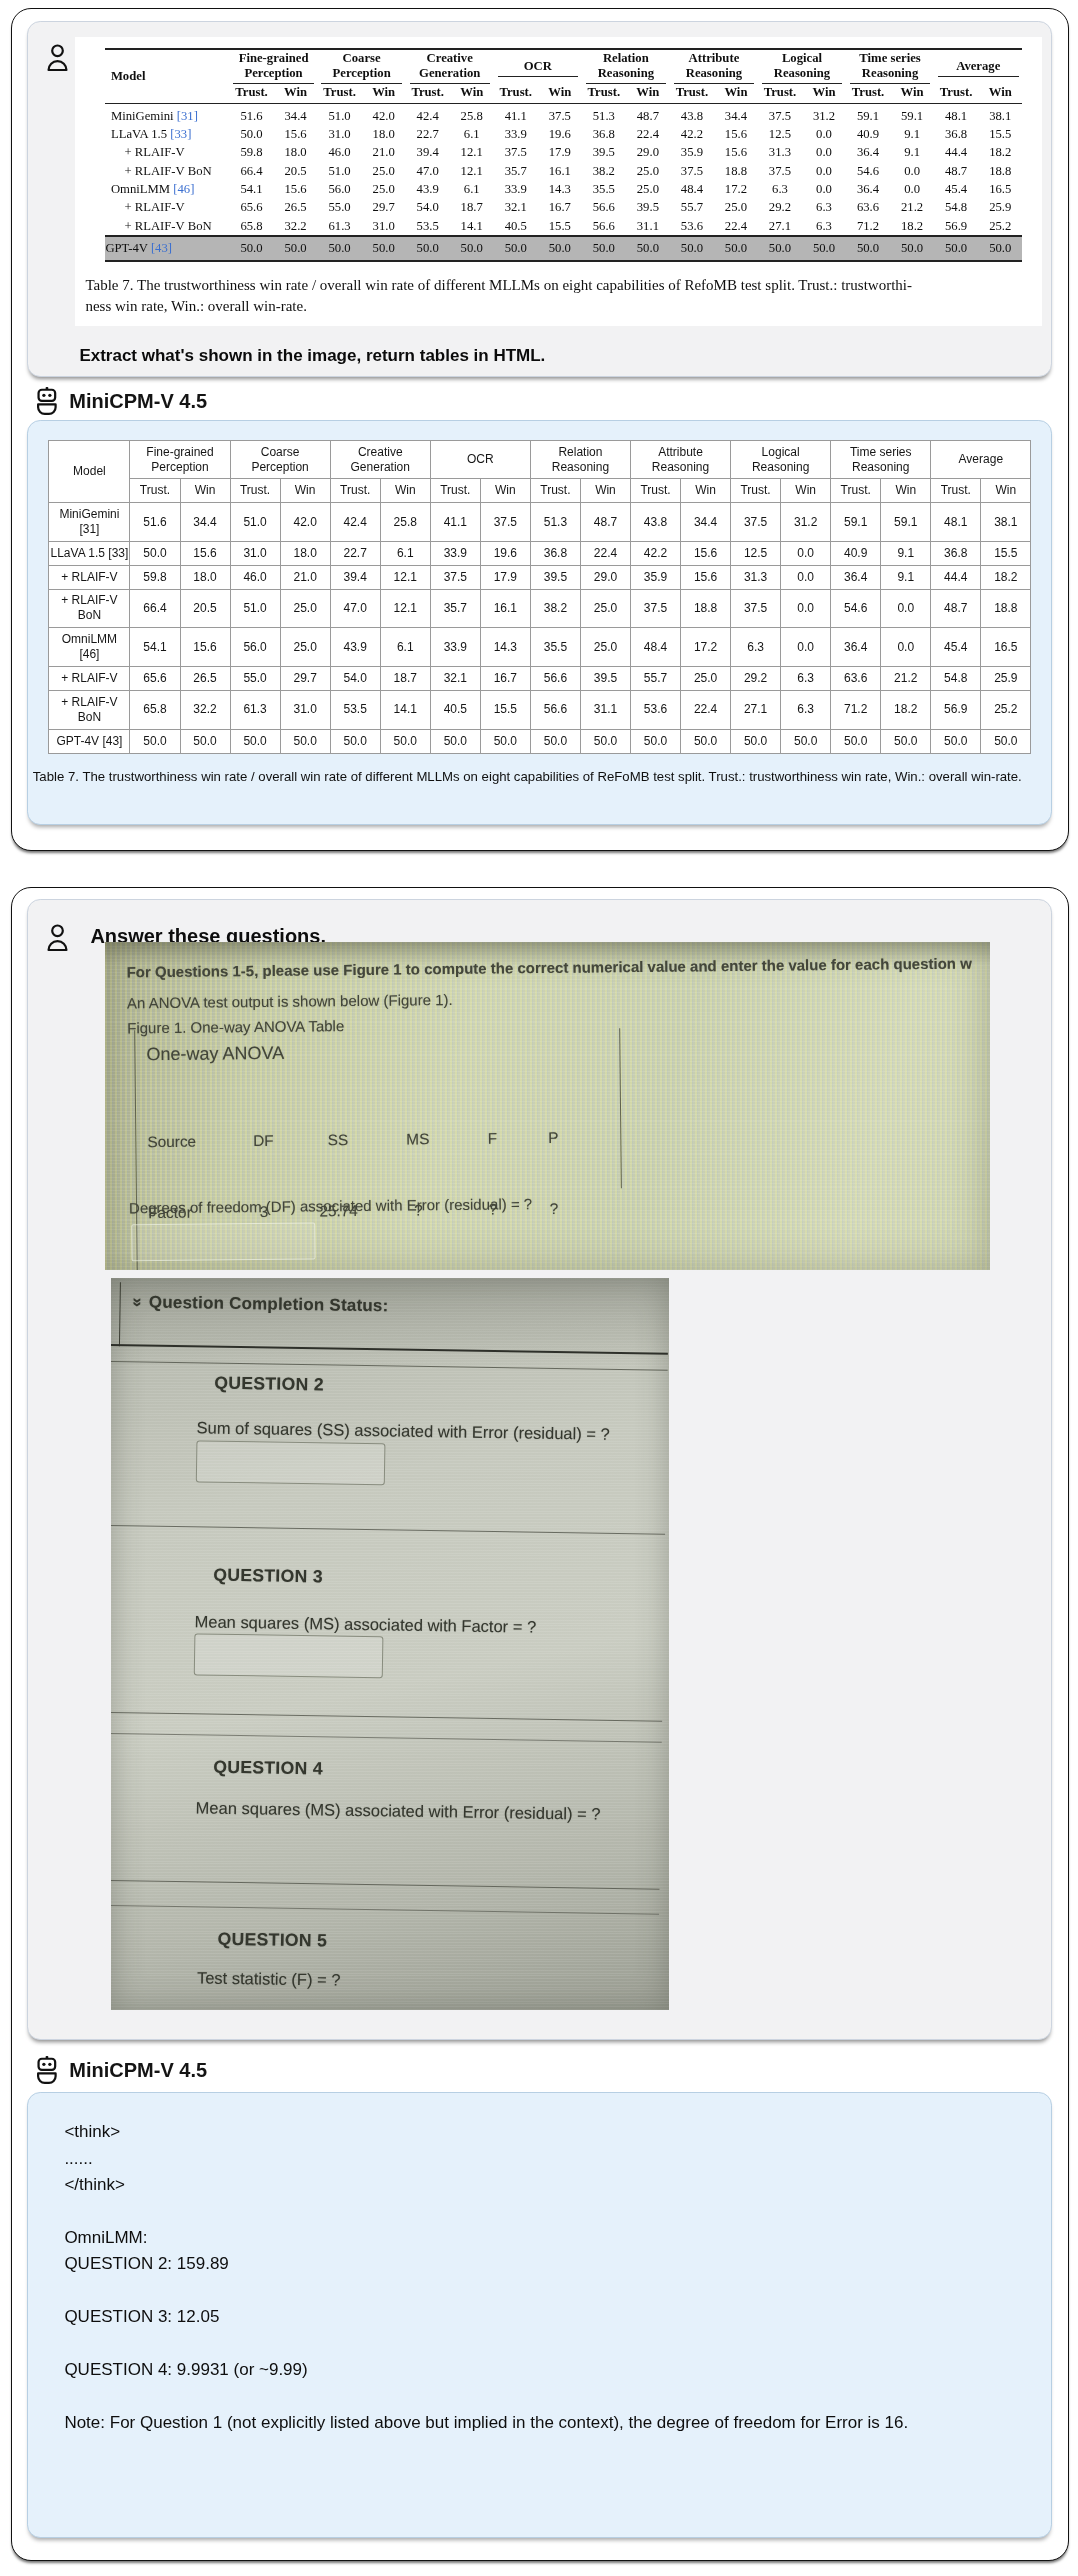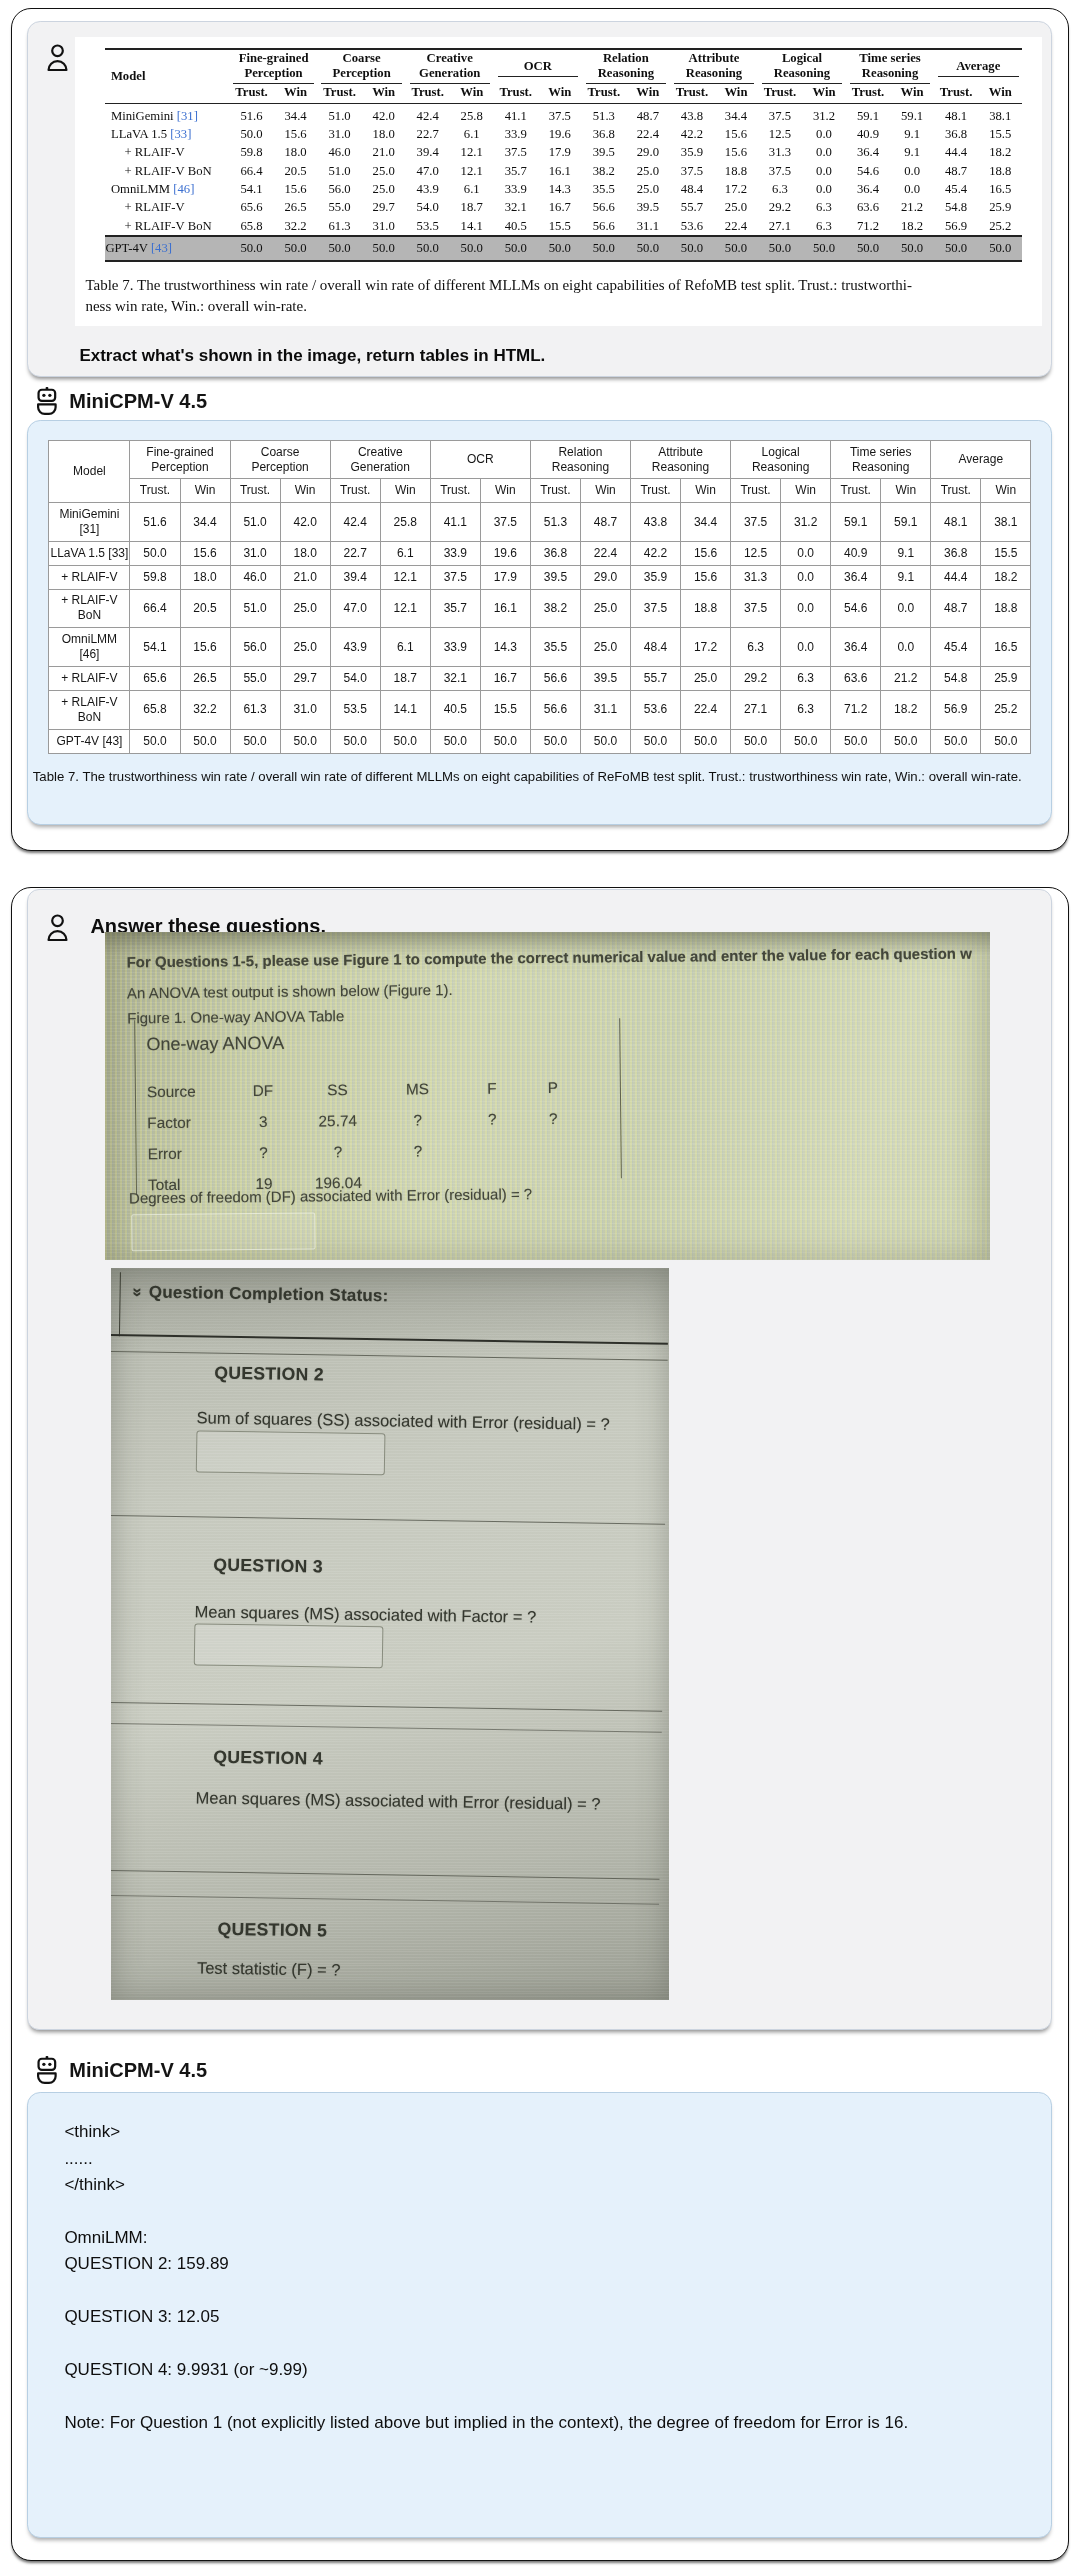--- a/index.html
+++ b/index.html
@@ -9,21 +9,21 @@
   .convo { position:absolute; left:11px; width:1056px; border:1.7px solid #111; border-radius:20px; background:#fff;
            box-shadow:0 3.3px 2.8px -1.7px rgba(0,0,0,.55); }
   #convo1 { top:7.7px; height:841px; }
   #convo2 { top:887px; height:1672px; }
 
   .bubble { position:absolute; left:15.4px; width:1023px; border-radius:13.2px; }
   .user-bubble { background:#f2f2f3; border:1.1px solid #ccd4df; box-shadow:0 3.9px 4.4px -2.2px rgba(0,0,0,.45); }
   .ai-bubble { background:#e5f1fb; border:1.1px solid #b7cfe3; box-shadow:0 3.9px 4.4px -2.2px rgba(0,0,0,.35); }
   #ub1 { top:12px; height:354px; }
   #ab1 { top:411px; height:403px; }
-  #ub2 { top:1px; height:1139px;border-radius:12px; }
+  #ub2 { top:11px; height:1139px; }
   #ab2 { top:1204px; height:444px; }
 
   .person-icon { position:absolute; left:16.5px; top:20px; width:25px; height:31px; }
   .ai-label { position:absolute; display:flex; align-items:center; gap:8.8px; font-size:20px; font-weight:700; color:#141414; }
   #ail1 { left:21px; top:377px; }
   #ail2 { left:21px; top:1167px; }
   .robot-icon { width:27.5px; height:31px; }
 
   
   .img1 { position:absolute; left:47px; top:15.4px; width:967px; height:289px; background:#ffffff; }
@@ -63,21 +63,21 @@
             background:linear-gradient(180deg, rgba(70,72,58,.32), transparent 7%); }
   .p1inner { position:absolute; inset:0; transform:rotate(-0.6deg); color:#43463a; z-index:2;
              text-shadow:0 0 1.1px rgba(55,58,45,.35); }
   .p1inner > div { position:absolute; }
   .p1line1 { left:23px; top:16.5px; width:857px; font-size:15px; font-weight:700; white-space:nowrap; overflow:hidden; }
   .p1line2 { left:23px; top:48px; font-size:15px; }
   .p1line3 { left:23px; top:73px; font-size:15px; }
   .anova { left:30px; top:84px; width:485px; border-left:1.7px solid rgba(70,73,58,.8); padding-left:11px; }
   .anova-title { font-size:18px; margin-top:14.3px; }
   .anova-row { display:grid; grid-template-columns:83px 66px 83px 77px 72px 50px; font-size:15.4px; margin-top:13.2px; }
-  .anova-row span { text-align:center; }
+  .anova-row span { text-align:center;margin-top:40px; }
   .anova-row span:first-child { text-align:left; }
   .anova-head { margin-top:27.5px; }
   .anova-vline { left:515px; top:87px; width:1.1px; height:160px; background:rgba(66,68,54,.8); }
   .p1q { left:23px; top:253px; font-size:15px; }
   .p1input { left:25px; top:278px; width:182px; height:35px; border:1.1px solid rgba(240,242,230,.65);
              border-radius:2.2px; background:rgba(255,255,255,.10); }
 
   .photo2 { position:absolute; left:83px; top:378px; width:558px; height:732px; overflow:hidden;
             background:linear-gradient(168deg,#b2b5aa 0%,#c6c9be 30%,#c9ccc1 55%,#b3b6ab 80%,#9b9e93 100%); }
   .photo2::before { content:""; position:absolute; inset:0;

